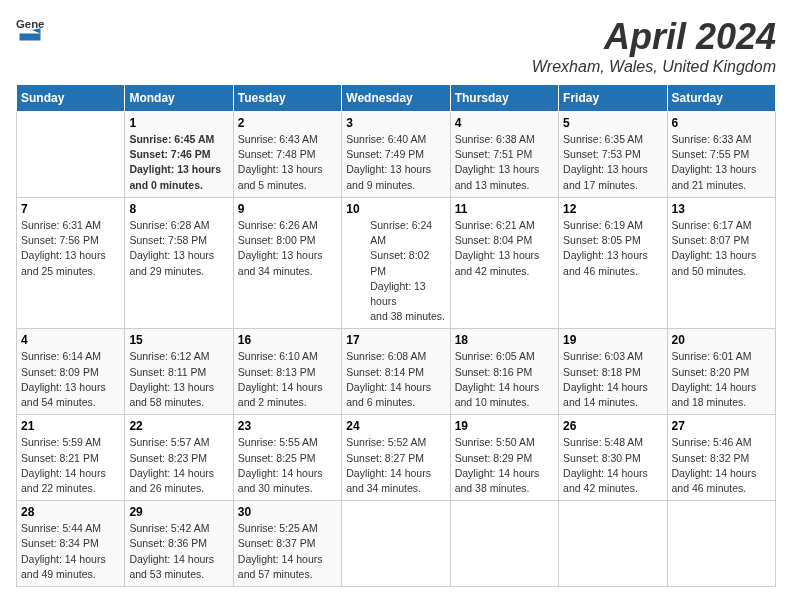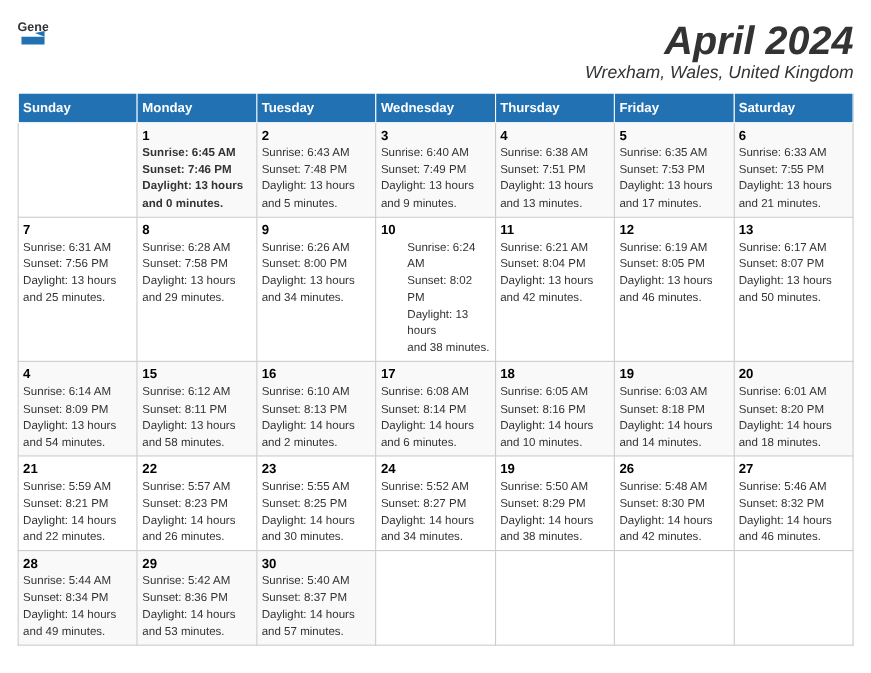--- a/index.html
+++ b/index.html
@@ -325,21 +325,21 @@
         </td>
         <td>
           <span class="day-number">29</span>
           <div class="day-info" style="white-space: pre-line;">Sunrise: 5:42 AM
 Sunset: 8:36 PM
 Daylight: 14 hours
 and 53 minutes.</div>
         </td>
         <td>
           <span class="day-number">30</span>
-          <div class="day-info" style="white-space: pre-line;">Sunrise: 5:40 AM
+          <div class="day-info" style="white-space: pre-line;">Sunrise: 5:25 AM
 Sunset: 8:37 PM
 Daylight: 14 hours
 and 57 minutes.</div>
         </td>
         <td class="empty"></td>
         <td class="empty"></td>
         <td class="empty"></td>
         <td class="empty"></td>
       </tr>
     </tbody>

